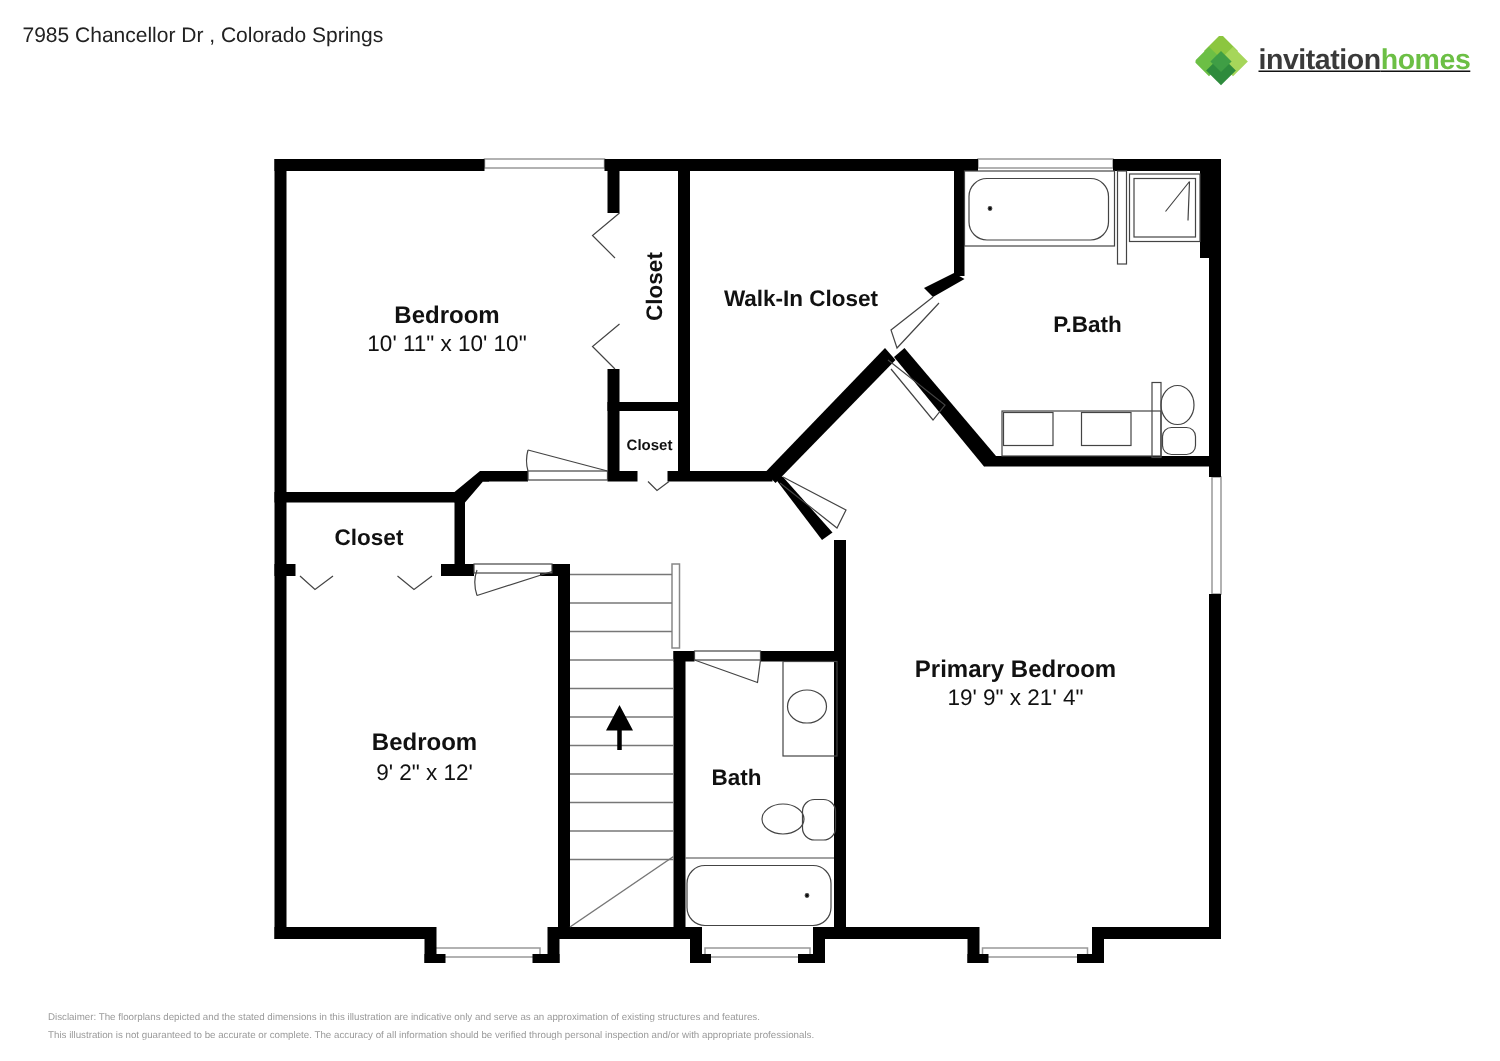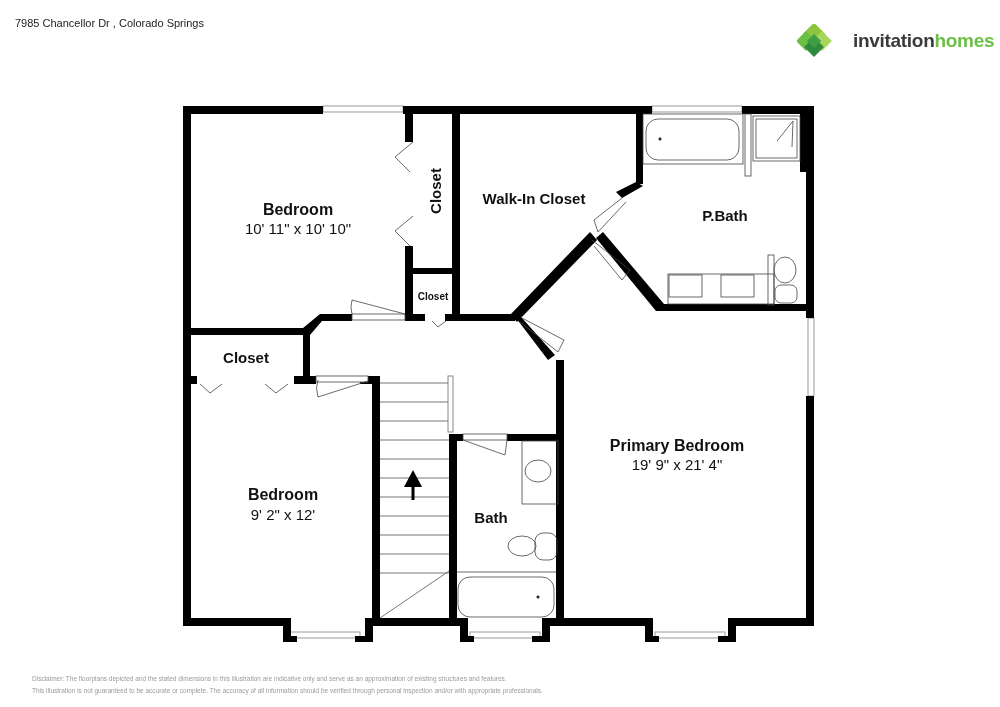--- a/index.html
+++ b/index.html
@@ -1,19 +1,19 @@
 <!DOCTYPE html>
 <html><head>
   <meta charset="utf-8">
   <style>
     html, body { margin: 0; padding: 0; background: #ffffff; }
     body { width: 1000px; height: 707px; position: relative; overflow: hidden; font-family: "Liberation Sans", sans-serif; color: #111; }
-    .header { position: absolute; left: 15px; top: 15px; font-size: 11px; line-height: 17px; color: #222; }
+    .header { position: absolute; left: 15px; top: 15px; font-size: 14px; line-height: 17px; color: #222; }
     .logo { position: absolute; left: 797px; top: 24px; display: flex; align-items: center; }
-    .logo-text { font-size: 19px; font-weight: bold; letter-spacing: -0.3px; margin-left: 20px; }
+    .logo-text { font-size: 19px; font-weight: bold; letter-spacing: -0.3px; margin-left: 6px; text-decoration: underline; }
     .logo-text .w1 { color: #3a3a3a; }
     .logo-text .w2 { color: #6cbf45; }
     .plan { position: absolute; left: 0; top: 0; }
     .disclaimer { position: absolute; left: 32px; top: 673px; font-size: 6.5px; line-height: 12px; color: #9a9a9a; }
     .lbl { font-family: "Liberation Sans", sans-serif; fill: #111; }
   </style>
 </head>
 <body>
 
 <div class="header">

